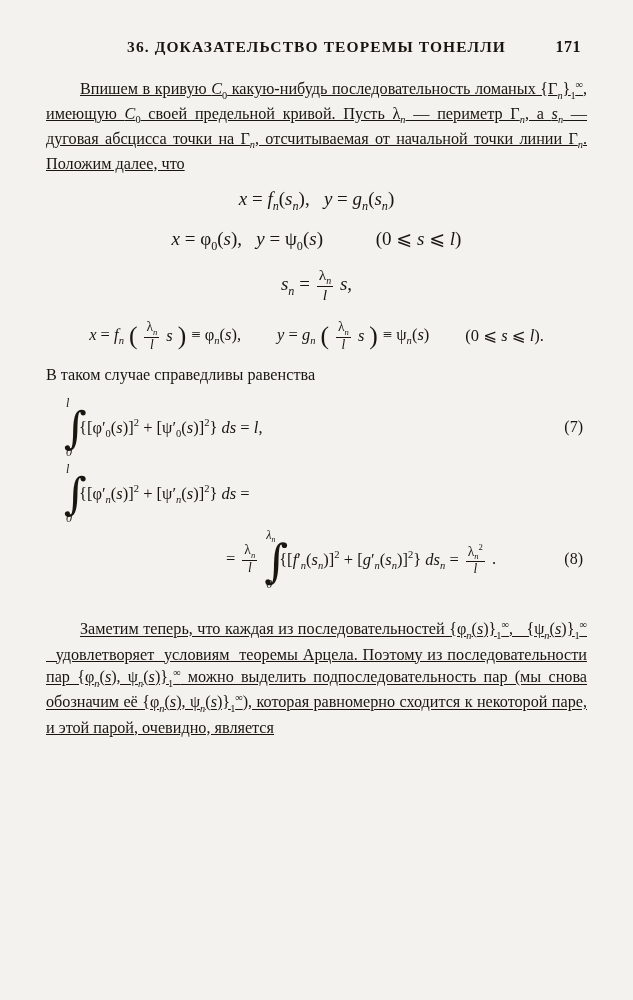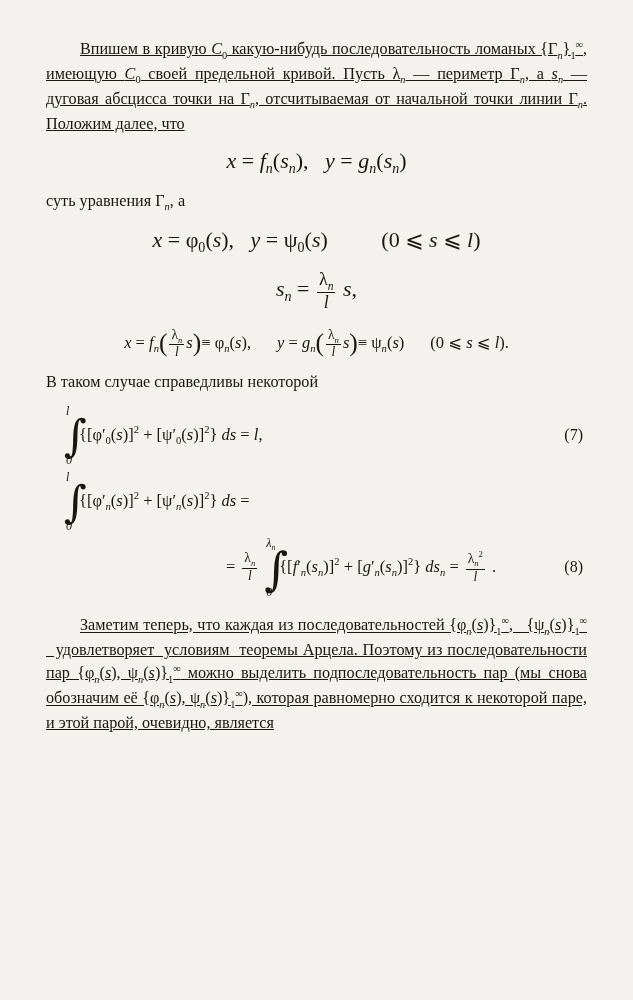--- a/index.html
+++ b/index.html
@@ -49,21 +49,21 @@
     text-align: justify;
     margin: 0 0 5px 0;
     text-indent: 0;
   }
   p.indent {
     text-indent: 34px;
     text-decoration: underline;
   }
   .eq {
     text-align: center;
-    font-size: 22px;
+    font-size: 19px;
     margin: 13px 0 12px 0;
     position: relative;
   }
   .eq-num {
     position: absolute;
     right: 4px;
     top: 50%;
     transform: translateY(-50%);
     font-size: 16px;
   }
@@ -134,53 +134,55 @@
   .eq-left {
     margin-left: 18px;
     display: flex;
     align-items: center;
     gap: 5px;
   }
   .eq-center {
     display: flex;
     align-items: center;
     justify-content: center;
+    gap: 5px;
   }
   .paren-big {
     font-size: 1.55em;
     vertical-align: middle;
     font-family: "Liberation Serif", serif;
   }
   .spacer-lg { display: inline-block; width: 48px; }
   .spacer-md { display: inline-block; width: 26px; }
 </style>
 </head>
 <body>
 
 <div class="page">
 
+  <div class="header">
+    <div class="header-title">36. ДОКАЗАТЕЛЬСТВО ТЕОРЕМЫ ТОНЕЛЛИ</div>
+    <div class="header-page">171</div>
+  </div>
 
   <p class="para indent">
     Впишем в кривую <i>C</i><span class="dn">0</span> какую-нибудь последователь­ность
     ломаных {Г<span class="dn"><i>n</i></span>}<span class="dn">1</span><span class="up">∞</span>,
     имеющую <i>C</i><span class="dn">0</span> своей предельной кривой. Пусть
     λ<span class="dn"><i>n</i></span> — периметр Г<span class="dn"><i>n</i></span>, а
     <i>s</i><span class="dn"><i>n</i></span> — дуговая абсцисса точки на
     Г<span class="dn"><i>n</i></span>, отсчитываемая от начальной точки линии
     Г<span class="dn"><i>n</i></span>. Положим далее, что
   </p>
 
   <div class="eq">
     <i>x</i> = <i>f</i><span class="dn"><i>n</i></span>(<i>s</i><span class="dn"><i>n</i></span>),&nbsp;&nbsp;
     <i>y</i> = <i>g</i><span class="dn"><i>n</i></span>(<i>s</i><span class="dn"><i>n</i></span>)
   </div>
 
-  <p class="para">
-    суть уравнения Г<span class="dn"><i>n</i></span>, а
-  </p>
 
   <div class="eq">
     <i>x</i> = φ<span class="dn">0</span>(<i>s</i>),&nbsp;&nbsp;
     <i>y</i> = ψ<span class="dn">0</span>(<i>s</i>)
     <span class="spacer-lg"></span>(0 ⩽ <i>s</i> ⩽ <i>l</i>)
   </div>
 
 
   <div class="eq">
     <i>s</i><span class="dn"><i>n</i></span> =
@@ -207,21 +209,21 @@
         <span class="den"><i>l</i></span>
       </span>
     <span><i>s</i></span>
     <span class="paren-big">)</span>
     <span>≡ ψ<span class="dn"><i>n</i></span>(<i>s</i>)</span>
     <span class="spacer-md"></span>
     <span>(0 ⩽ <i>s</i> ⩽ <i>l</i>).</span>
   </div>
 
   <p class="para">
-    В таком случае справедливы некоторой
+    В таком случае справедливы равенства
   </p>
 
   <div class="eq-line">
     <div class="eq-left">
       <span class="intlim">
         <span class="glyph">∫</span>
         <span class="top"><i>l</i></span>
         <span class="bot">0</span>
       </span>
       <span>{[φ′<span class="dn">0</span>(<i>s</i>)]<span class="up">2</span> +
@@ -259,21 +261,21 @@
         <i>ds</i><span class="dn"><i>n</i></span> =</span>
       <span class="frac">
           <span class="num">λ<span class="dn"><i>n</i></span><span class="up">2</span></span>
           <span class="den"><i>l</i></span>
         </span>
       <span>.</span>
     </div>
     <span class="eq-num">(8)</span>
   </div>
 
-  <p class="para indent" style="margin-top:22px;">
+  <p class="para indent" style="margin-top:34px;">
     Заметим теперь, что каждая из последовательностей
     {φ<span class="dn"><i>n</i></span>(<i>s</i>)}<span class="dn">1</span><span class="up">∞</span>,
     &nbsp;&nbsp;{ψ<span class="dn"><i>n</i></span>(<i>s</i>)}<span class="dn">1</span><span class="up">∞</span>
     &nbsp;&nbsp;удовлетворяет&nbsp;&nbsp;условиям&nbsp;&nbsp;теоремы
     Арцела. Поэтому из последовательности пар {φ<span class="dn"><i>n</i></span>(<i>s</i>),
     ψ<span class="dn"><i>n</i></span>(<i>s</i>)}<span class="dn">1</span><span class="up">∞</span>
     можно выделить подпоследовательность пар (мы снова
     обозначим её {φ<span class="dn"><i>n</i></span>(<i>s</i>),
     ψ<span class="dn"><i>n</i></span>(<i>s</i>)}<span class="dn">1</span><span class="up">∞</span>),
     которая равномерно схо­дится к некоторой паре, и этой парой, очевидно, является

